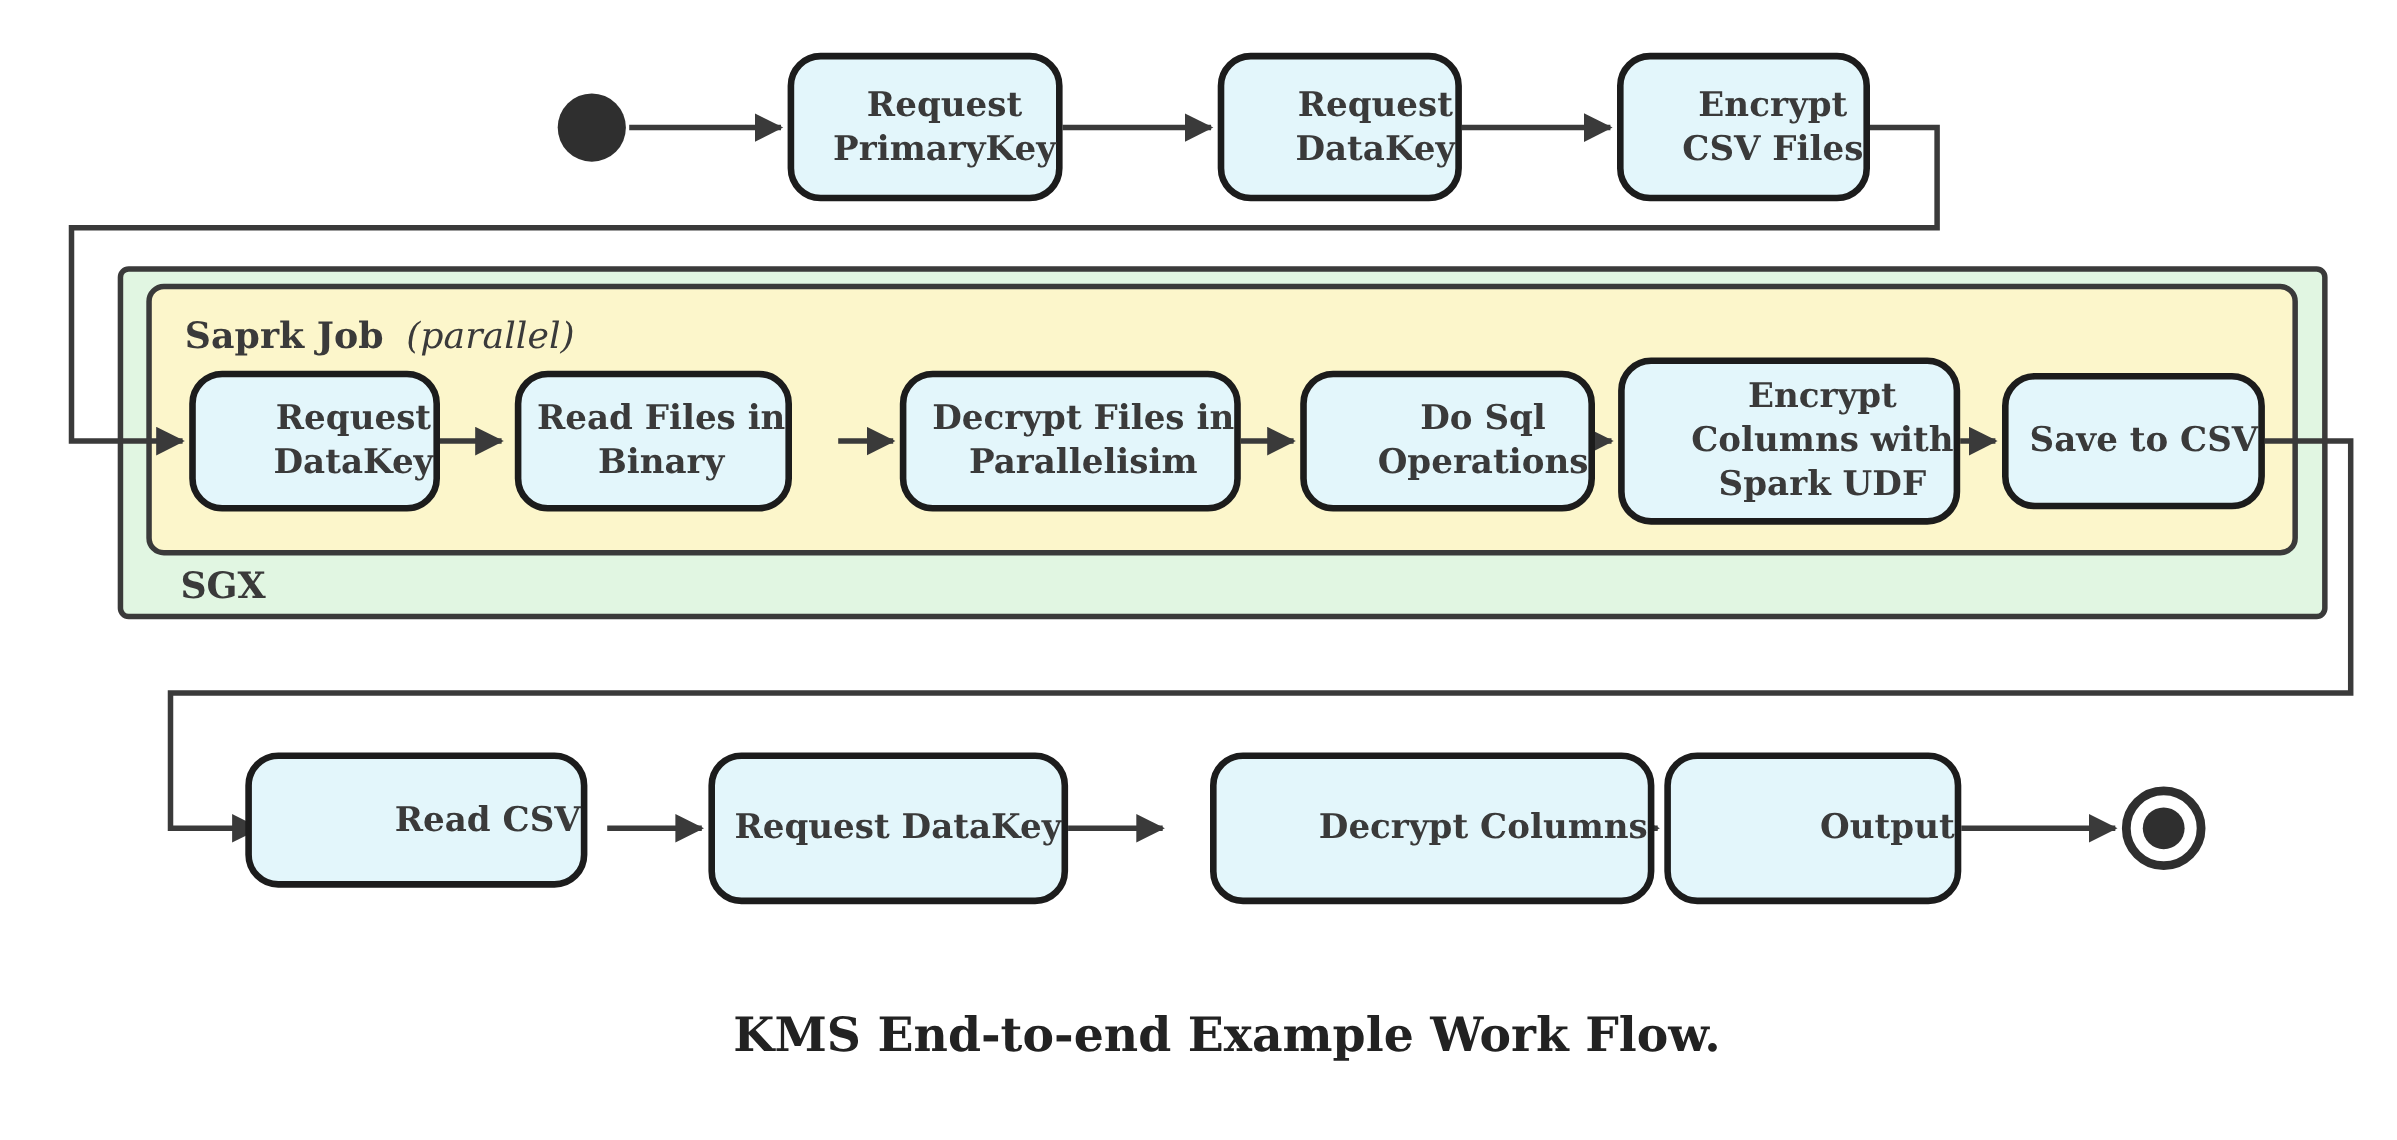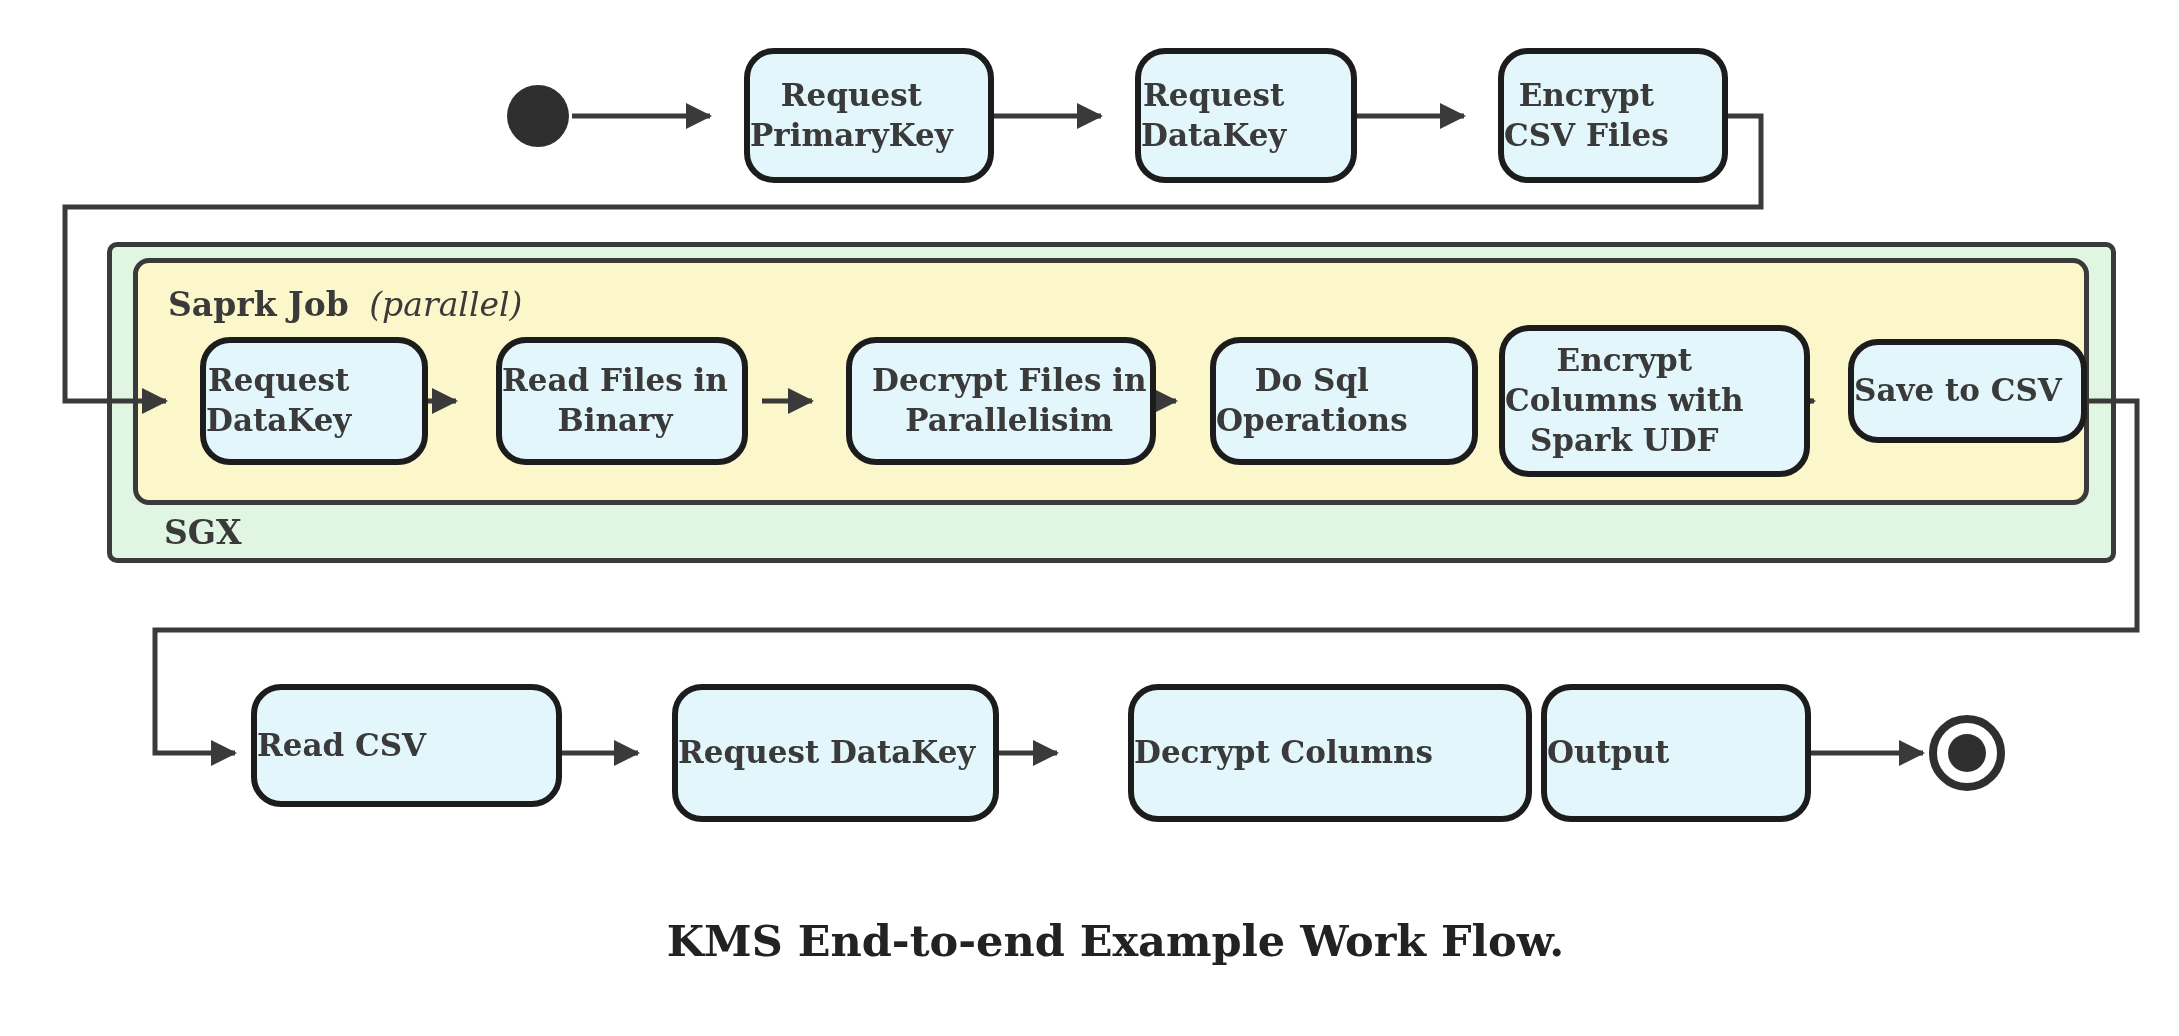--- a/index.html
+++ b/index.html
@@ -44,23 +44,22 @@
   }
   svg.edges #arrowhead path { fill: var(--connector, #3A3A3A); }
   .node {
     position: absolute;
     box-sizing: border-box;
     background: var(--node-fill, #E3F6FB);
     border: 6px solid var(--node-border, #1C1C1C);
     border-radius: 30px;
     display: flex;
     align-items: center;
-    justify-content: flex-start;
+    justify-content: flex-end;
     text-align: center;
-    margin-left: 28px;
   }
   .node-label {
     font-weight: bold;
     font-size: 31px;
     line-height: 1.28;
     color: var(--node-text, #3A3A3A);
     white-space: pre-line;
   }
   .initial-state {
     position: absolute;
@@ -166,21 +165,21 @@
   </div>
   <div class="node" style="left:1182px; top:337px; width:268px; height:128px;">
     <span class="node-label">Do Sql
 Operations</span>
   </div>
   <div class="node" style="left:1471px; top:325px; width:311px; height:152px;">
     <span class="node-label">Encrypt
 Columns with
 Spark UDF</span>
   </div>
-  <div class="node" style="left:1820px; top:339px; width:239px; height:104px;">
+  <div class="node" style="left:1820px; top:339px; width:239px; height:124px;">
     <span class="node-label">Save to CSV</span>
   </div>
 
   <div class="node" style="left:223px; top:684px; width:311px; height:123px;">
     <span class="node-label">Read CSV</span>
   </div>
   <div class="node" style="left:644px; top:684px; width:327px; height:138px;">
     <span class="node-label">Request DataKey</span>
   </div>
   <div class="node" style="left:1100px; top:684px; width:404px; height:138px;">

